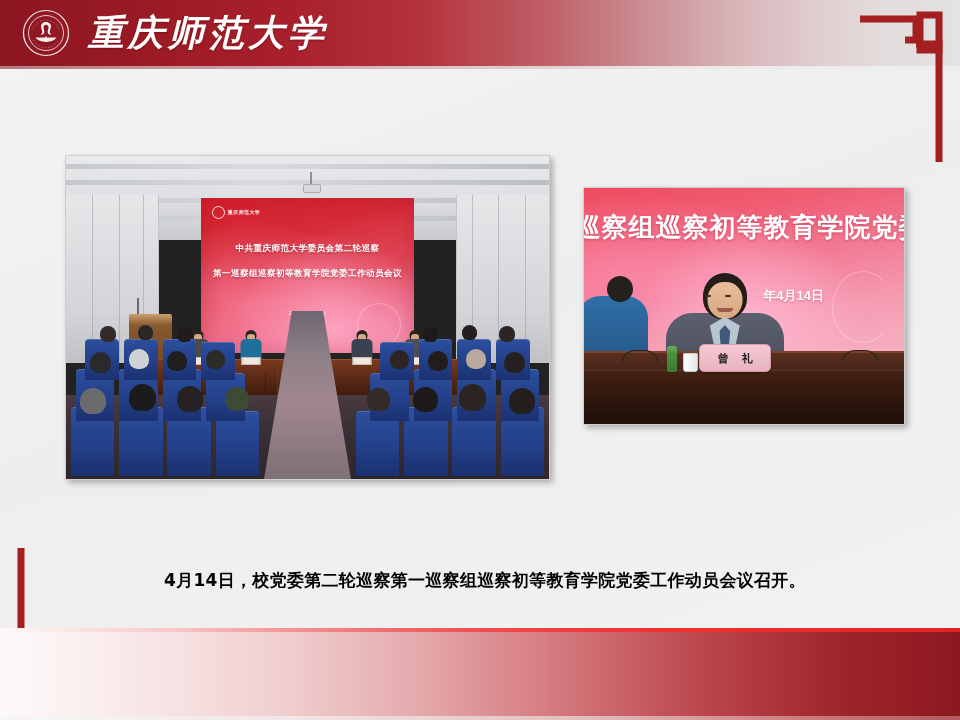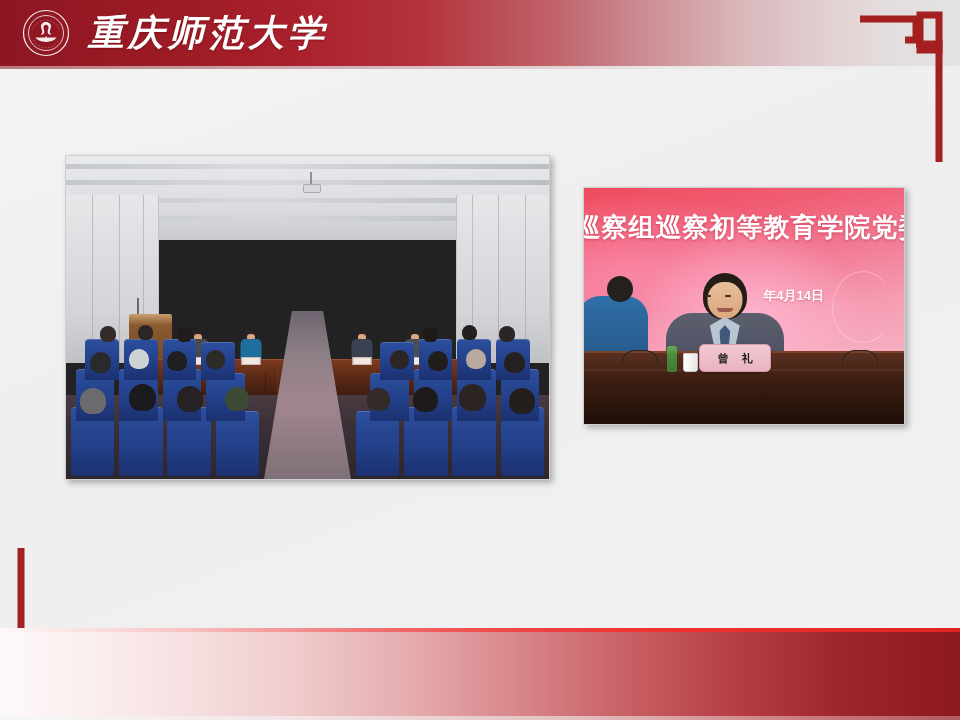--- a/index.html
+++ b/index.html
@@ -475,20 +475,30 @@
         <div class="wall-panel" style="left:16%"></div>
         <div class="wall-panel" style="left:44%"></div>
         <div class="wall-panel" style="left:74%"></div>
       </div>
 
       <div class="hall-projector">
         <div class="rod"></div>
           <div class="box"></div>
       </div>
 
+      <div class="hall-banner">
+        <div class="b-logo">
+          <span class="ring"></span>
+          <span class="b-logo-text">重庆师范大学</span>
+        </div>
+        <div class="b-line1">中共重庆师范大学委员会第二轮巡察</div>
+        <div class="b-line2">第一巡察组巡察初等教育学院党委工作动员会议</div>
+        <div class="b-date">2022年4月14日</div>
+        <div class="b-emblem"></div>
+      </div>
 
       <div class="hall-podium">
         <div class="p-mic"></div>
         <div class="p-seal"></div>
       </div>
 
       <div class="hall-table">
         <div class="tbl-panel" style="left:4%"></div>
         <div class="tbl-panel" style="left:22%"></div>
         <div class="tbl-panel" style="left:40%"></div>
@@ -619,16 +629,19 @@
       <div class="sp-bottle"></div>
       <div class="sp-cup"></div>
 
       <div class="sp-nameplate">
         <span class="np-text">曾 礼</span>
       </div>
 
     </div>
   </div>
 
+  <div class="caption">
+    <span class="indent"></span><span>4月14日，校党委第二轮巡察第一巡察组巡察初等教育学院党委工作动员会议召开。</span>
+  </div>
 
   <div class="footer-band"></div>
 
 </div>
 
 </body></html>

